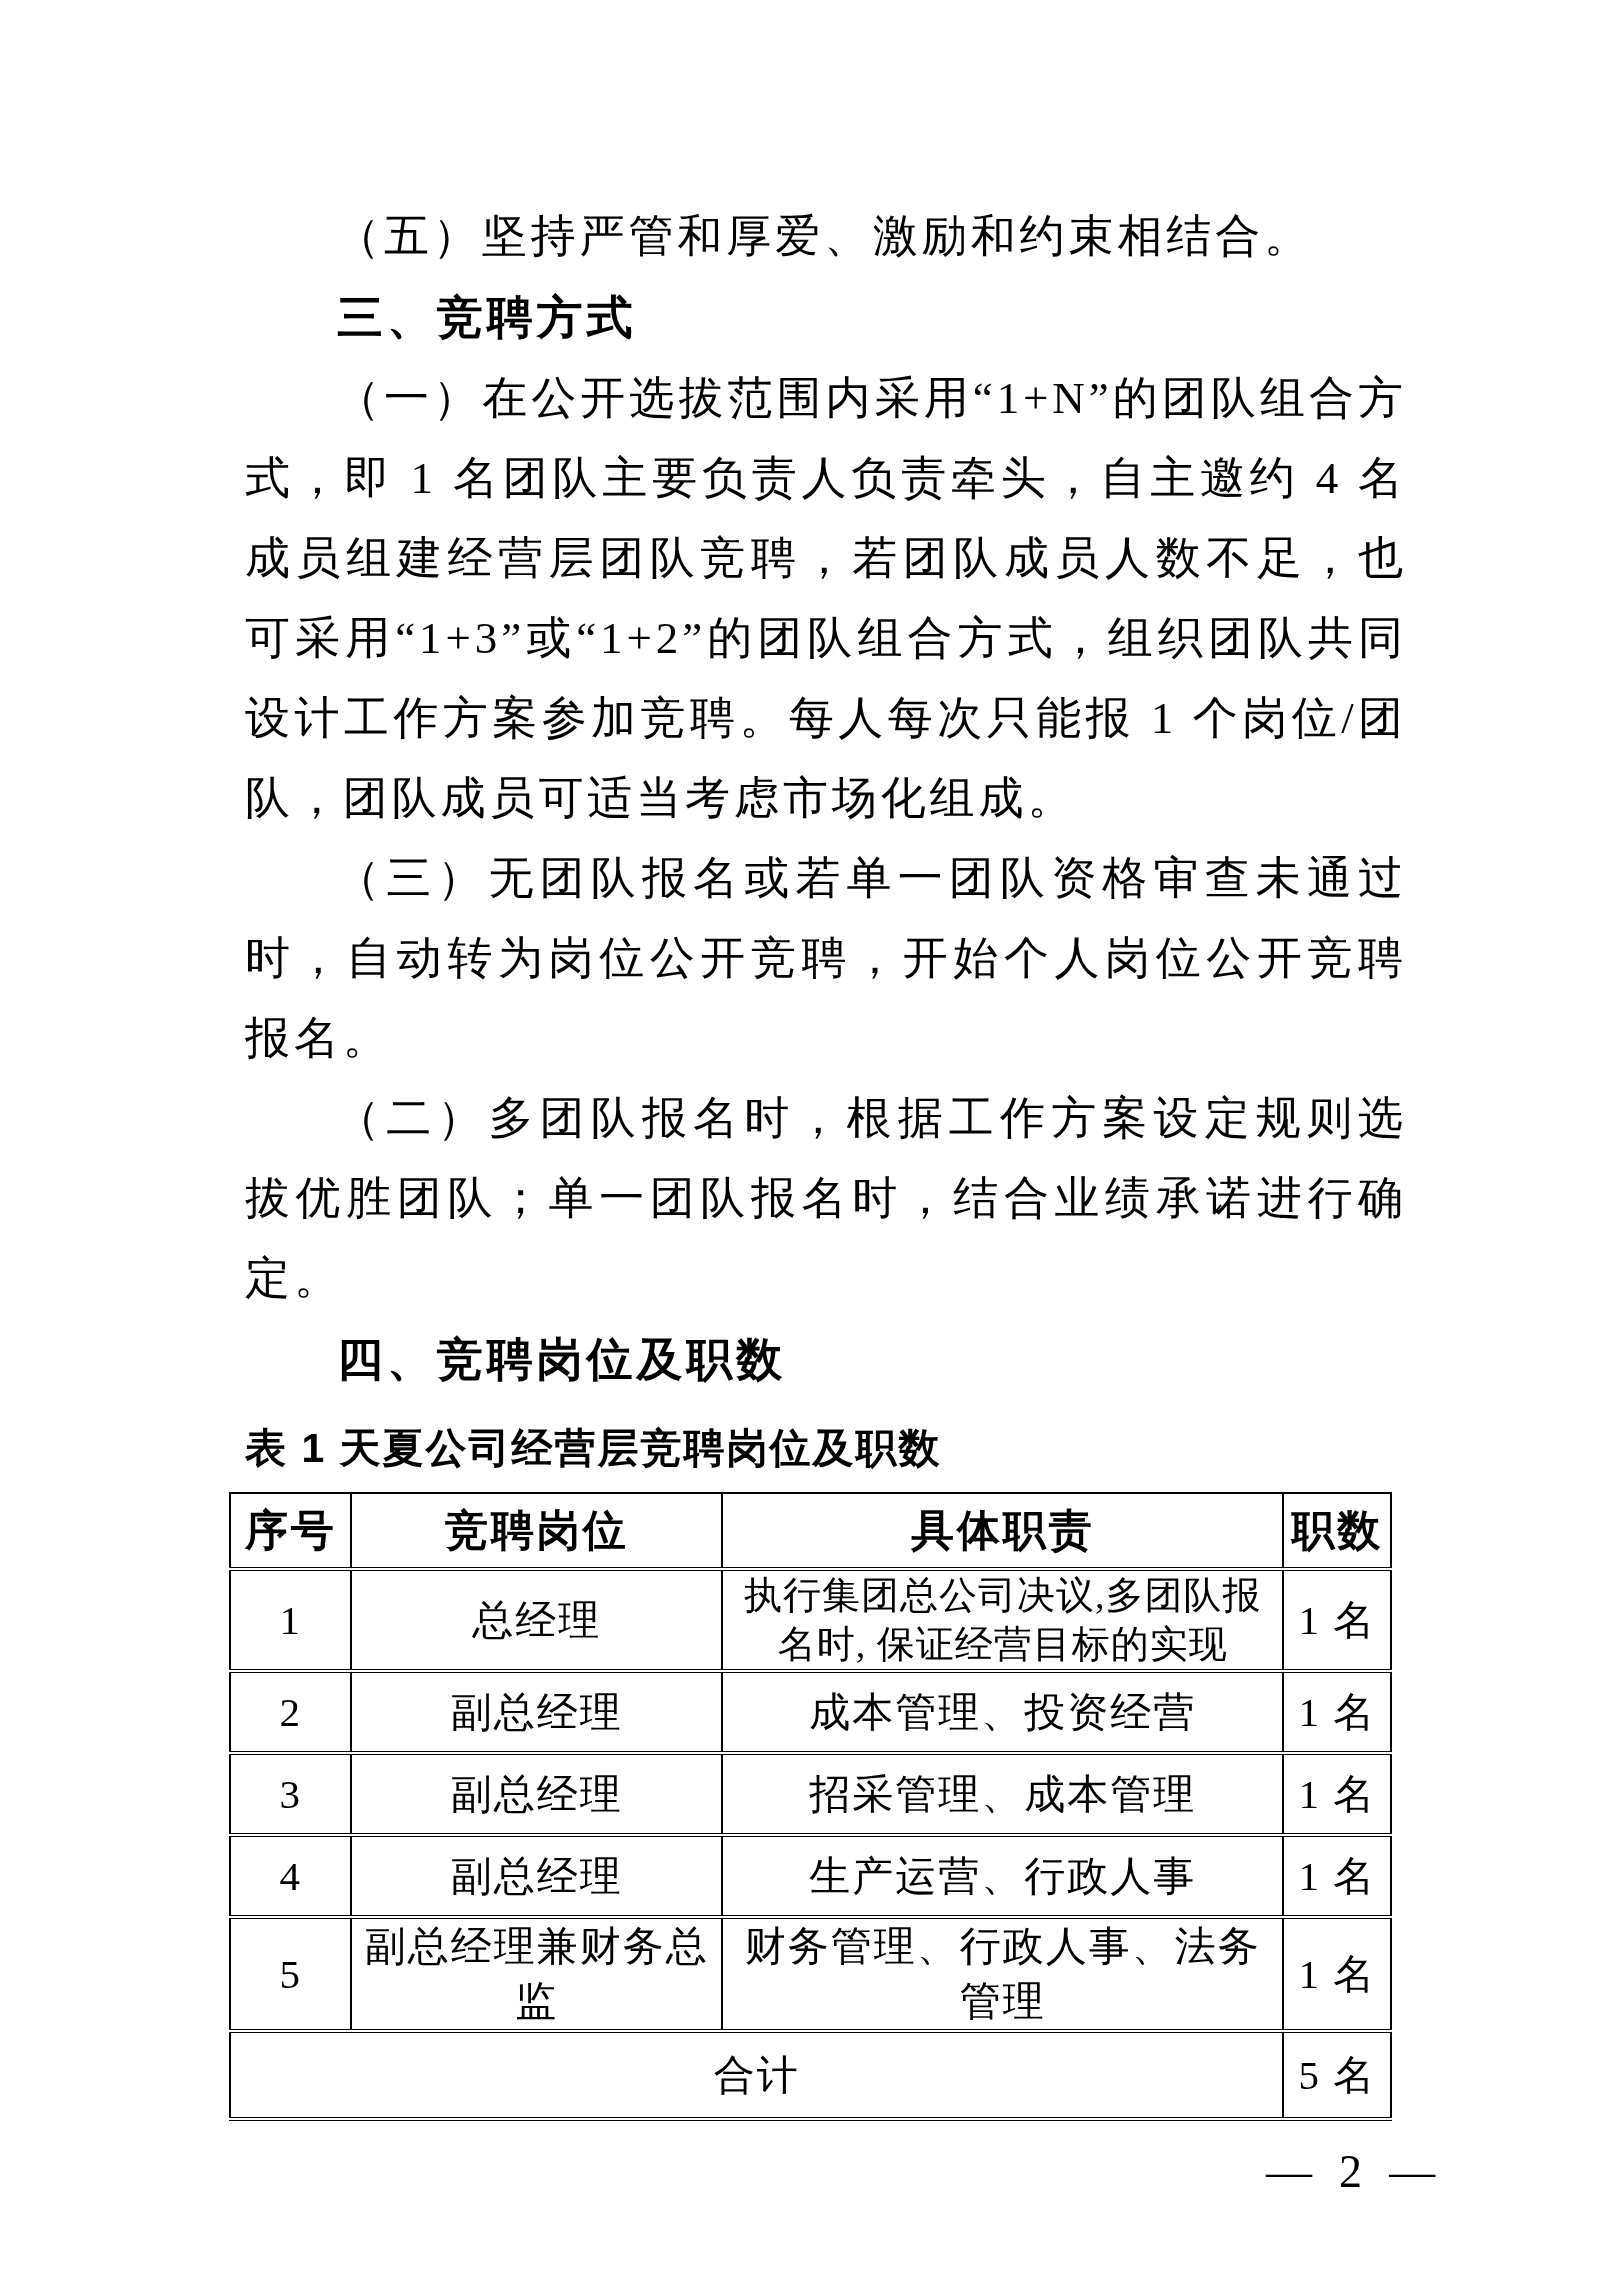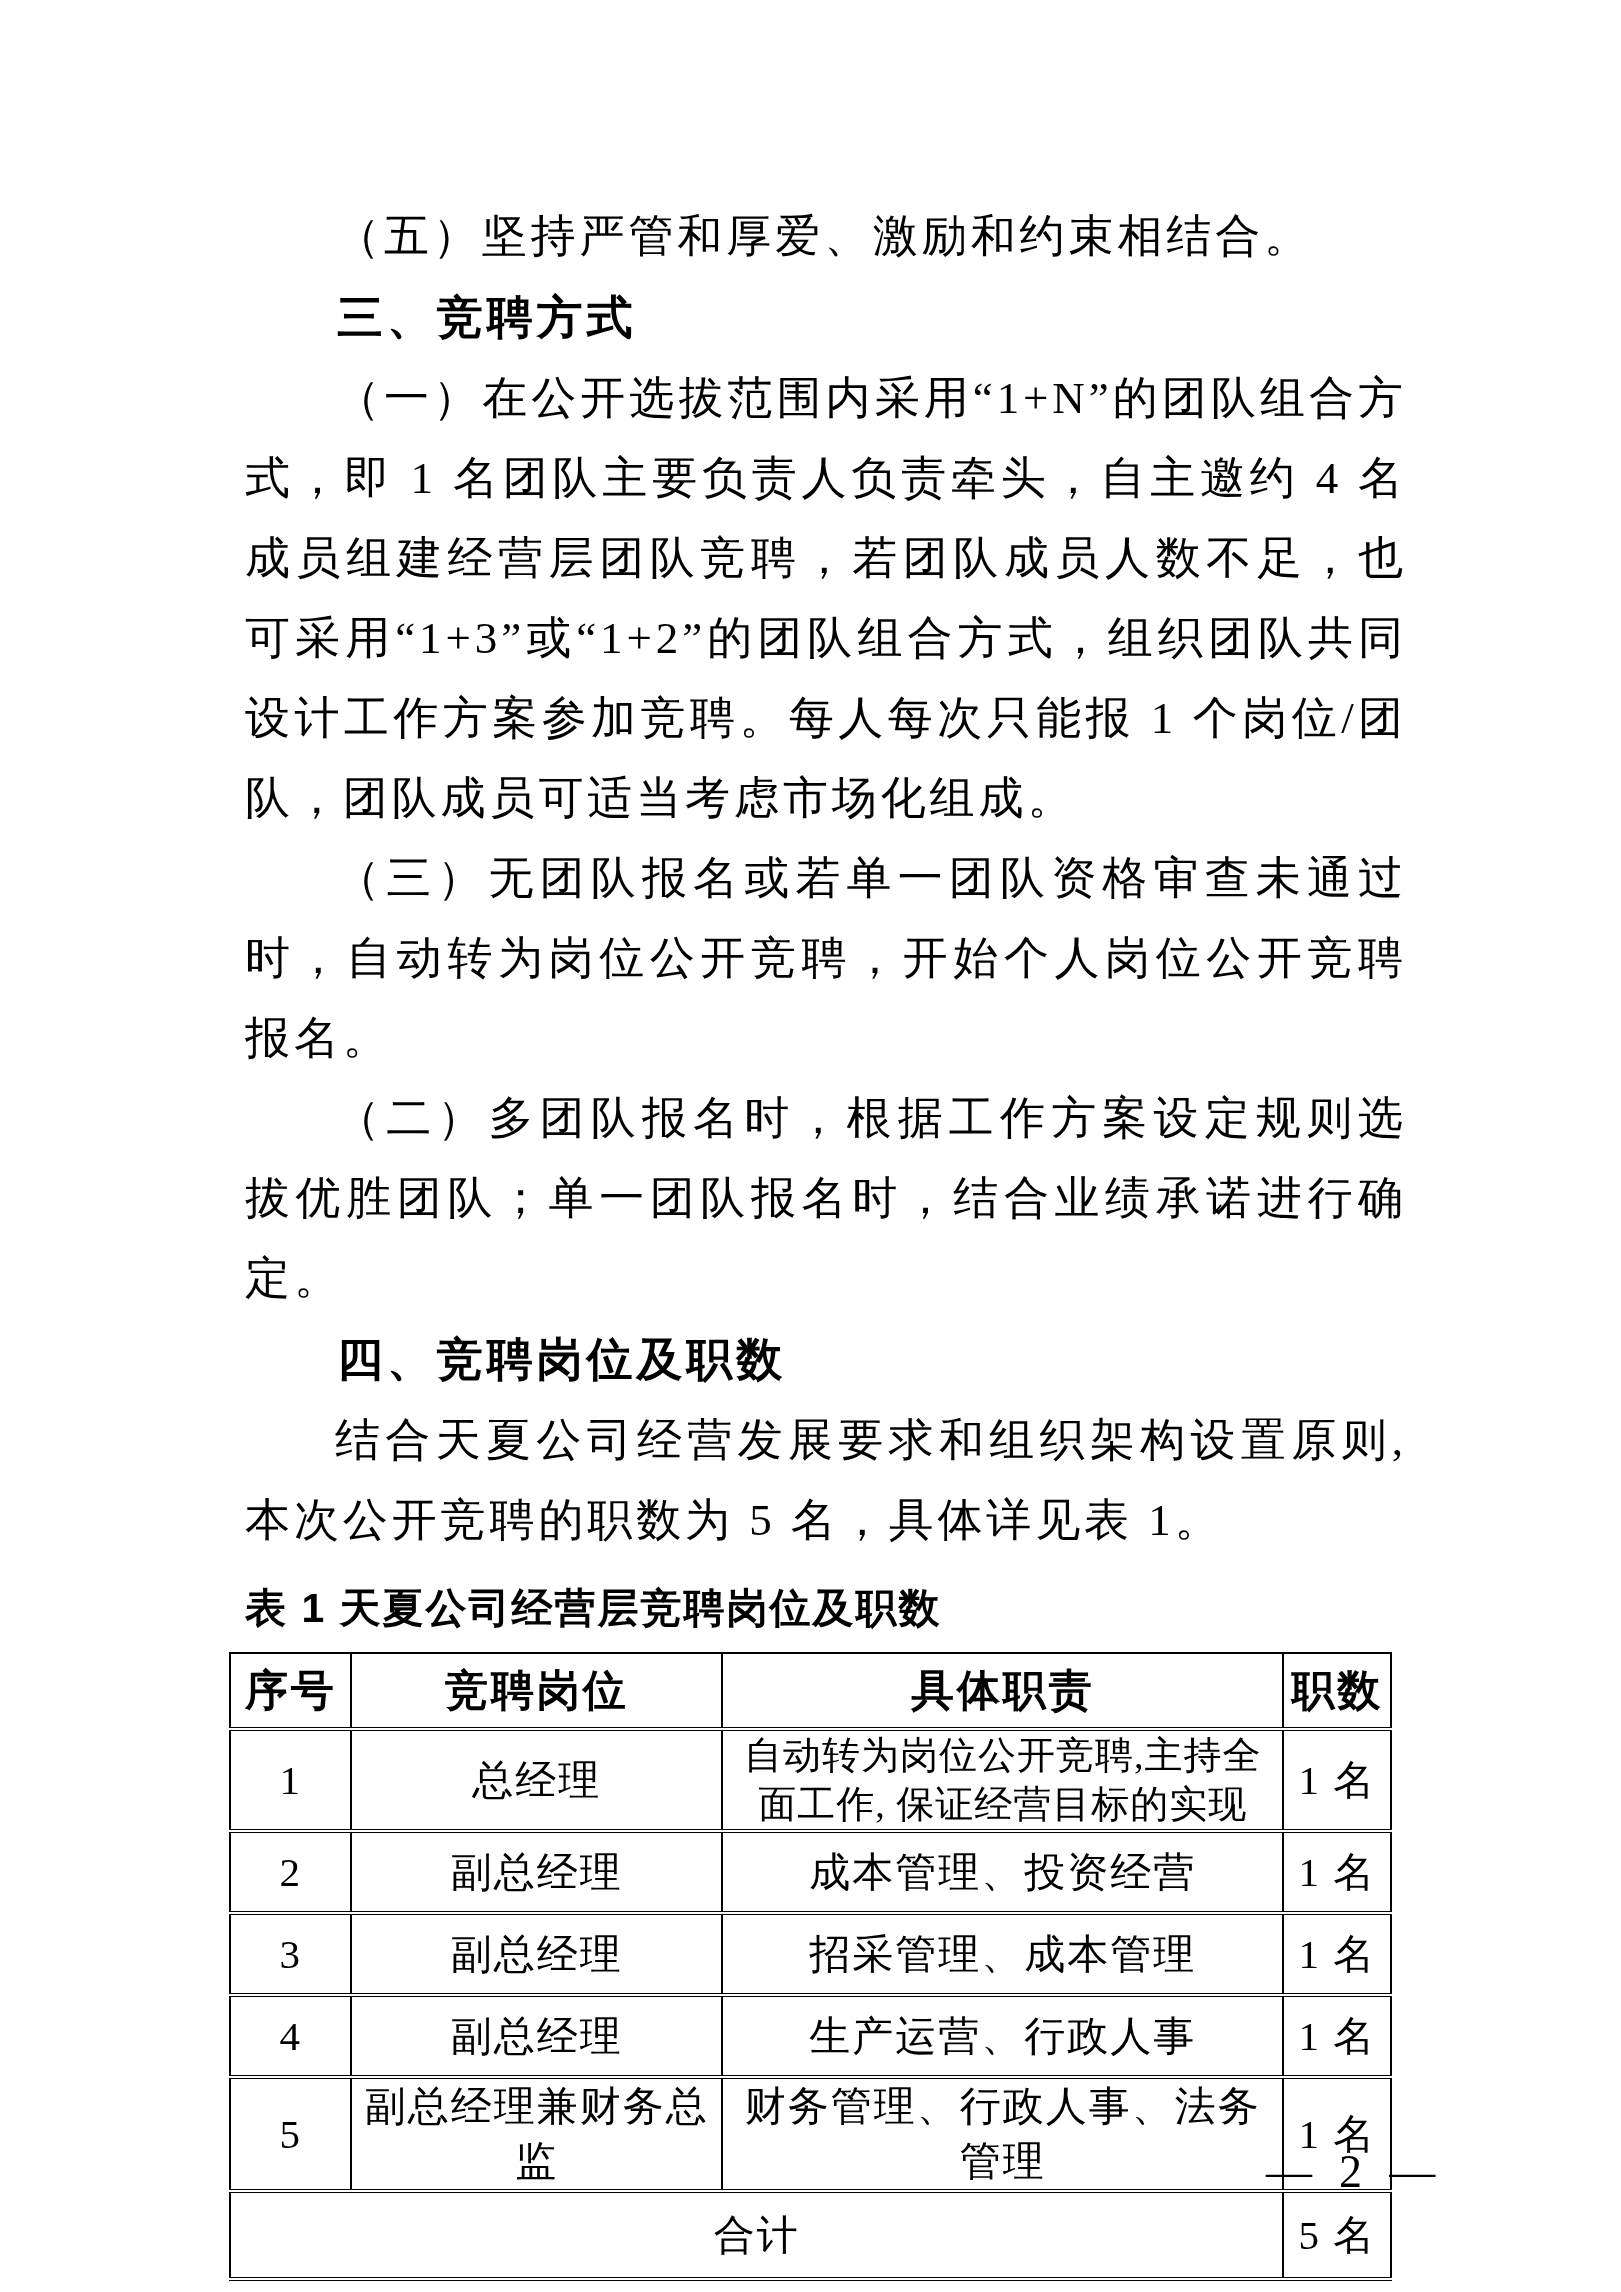--- a/index.html
+++ b/index.html
@@ -105,21 +105,20 @@
     <h2 class="heading">三、竞聘方式</h2>
 
     <p class="body">（一）在公开选拔范围内采用“1+N”的团队组合方式，即 1 名团队主要负责人负责牵头，自主邀约 4 名成员组建经营层团队竞聘，若团队成员人数不足，也可采用“1+3”或“1+2”的团队组合方式，组织团队共同设计工作方案参加竞聘。每人每次只能报 1 个岗位/团队，团队成员可适当考虑市场化组成。</p>
 
     <p class="body">（三）无团队报名或若单一团队资格审查未通过时，自动转为岗位公开竞聘，开始个人岗位公开竞聘报名。</p>
 
     <p class="body">（二）多团队报名时，根据工作方案设定规则选拔优胜团队；单一团队报名时，结合业绩承诺进行确定。</p>
 
     <h2 class="heading">四、竞聘岗位及职数</h2>
 
-    <p class="body">结合天夏公司经营发展要求和组织架构设置原则,本次公开竞聘的职数为 5 名，具体详见表 1。</p>
 
     <div class="table-caption">表 1  天夏公司经营层竞聘岗位及职数</div>
 
     <table class="positions">
       <colgroup>
         <col class="c0">
           <col class="c1">
           <col class="c2">
           <col class="c3">
       </colgroup>
@@ -128,21 +127,21 @@
           <th>序号</th>
           <th>竞聘岗位</th>
           <th>具体职责</th>
           <th>职数</th>
         </tr>
       </thead>
       <tbody>
         <tr class="row-tall">
           <td>1</td>
           <td>总经理</td>
-          <td class="duty-wrap">自动转为岗位公开竞聘,主持全面工作, 保证经营目标的实现</td>
+          <td class="duty-wrap">执行集团总公司决议,多团队报名时, 保证经营目标的实现</td>
           <td>1 名</td>
         </tr>
         <tr>
           <td>2</td>
           <td>副总经理</td>
           <td>成本管理、投资经营</td>
           <td>1 名</td>
         </tr>
         <tr>
           <td>3</td>

